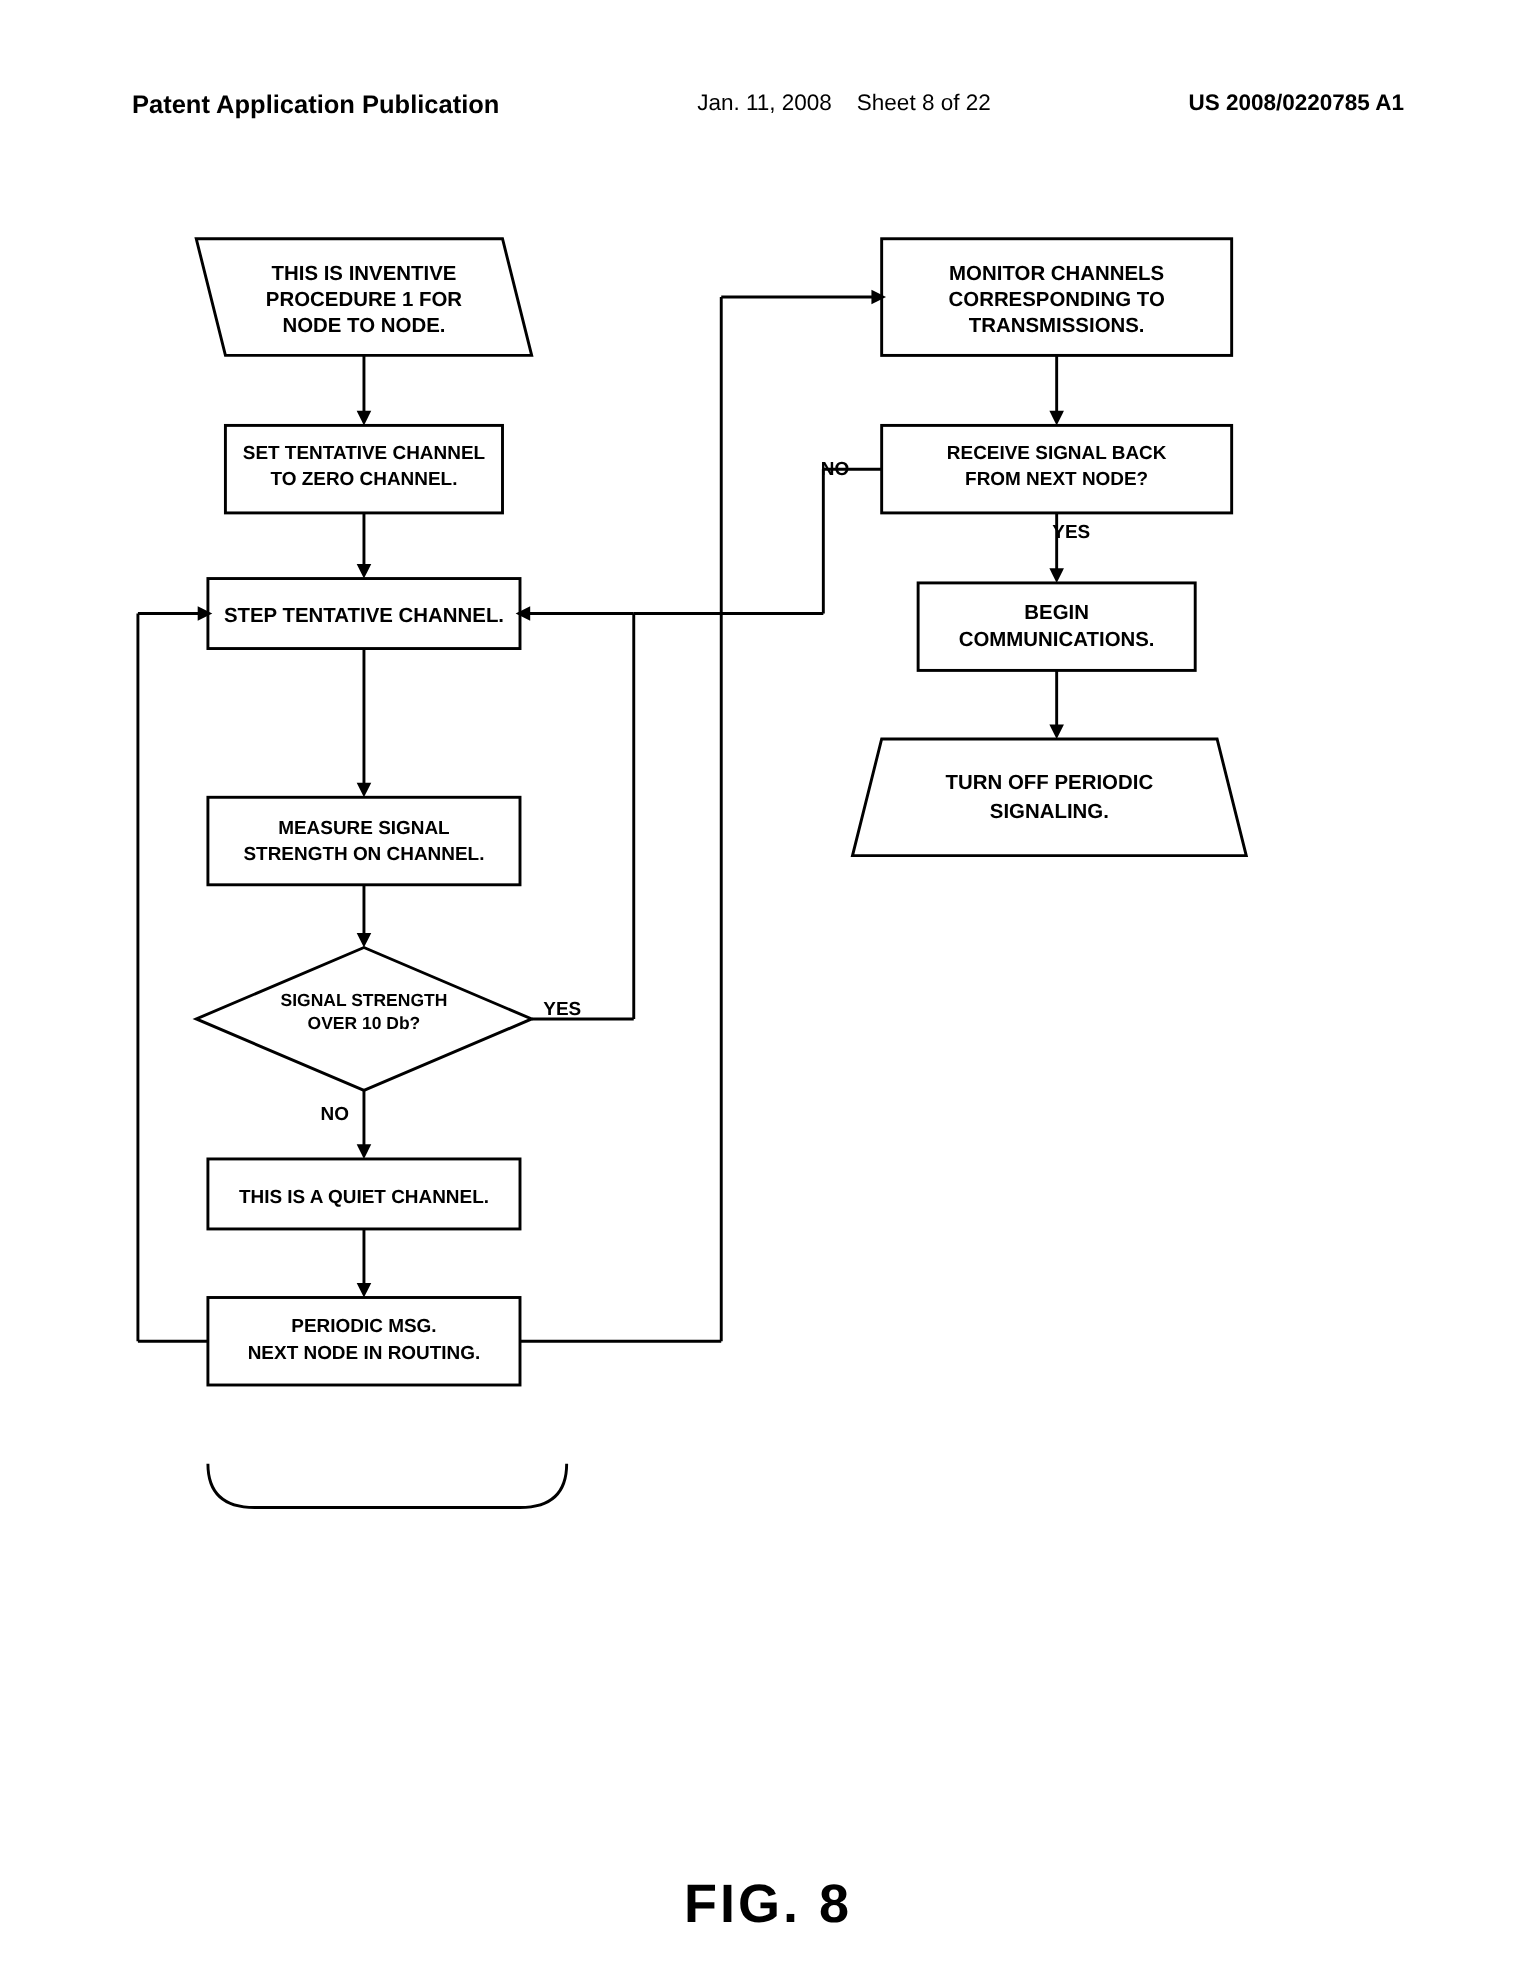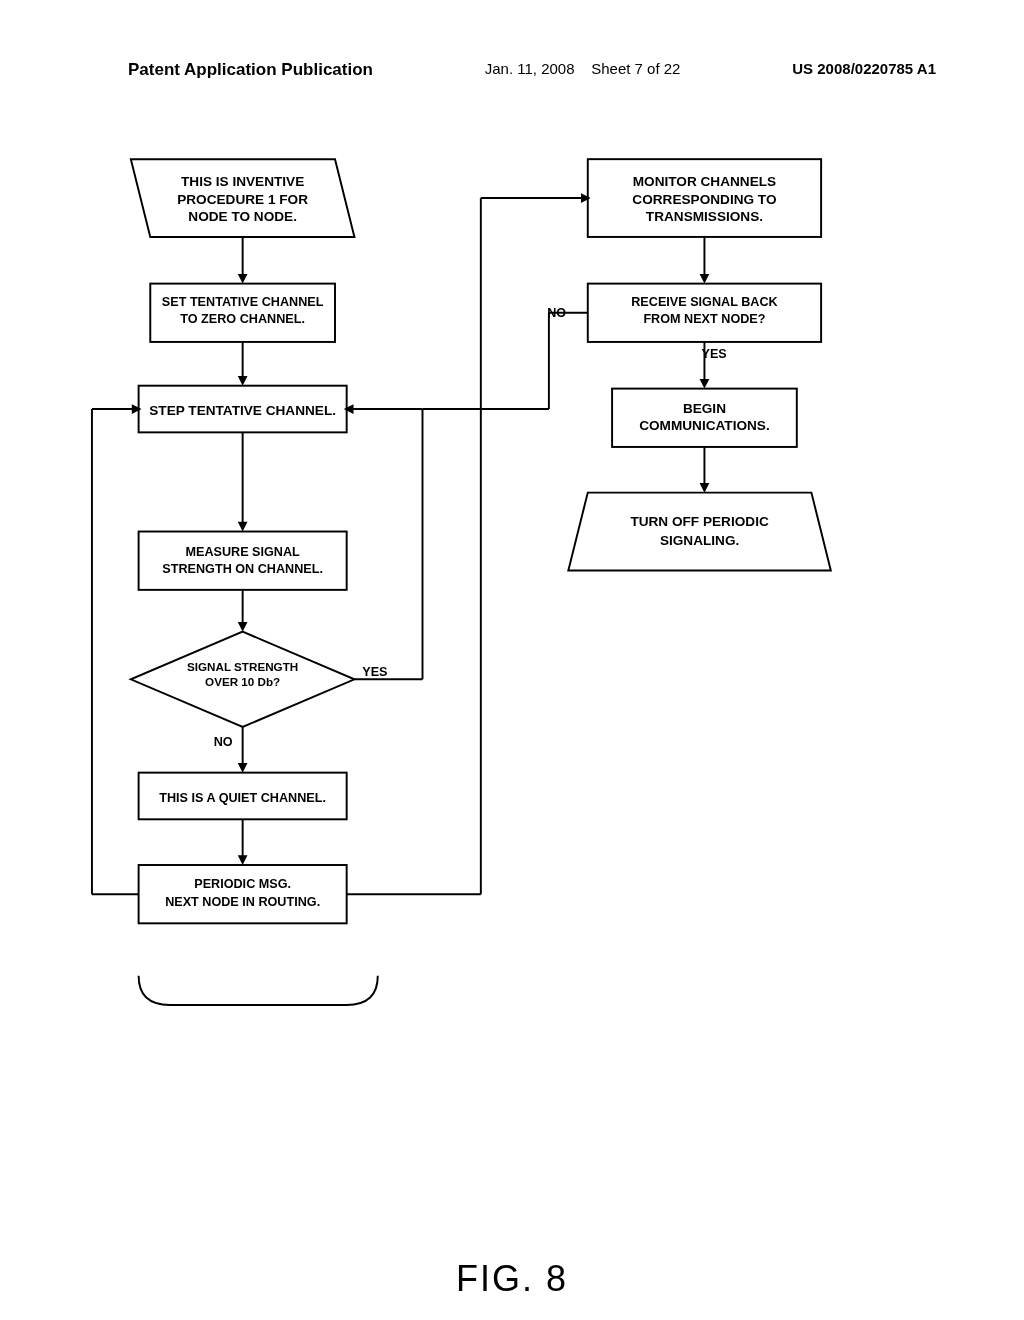--- a/index.html
+++ b/index.html
@@ -21,21 +21,20 @@
 
     .header {
       position: absolute;
       top: 60px;
       left: 0;
       right: 0;
       display: flex;
       justify-content: space-between;
       align-items: flex-start;
       padding: 0 88px;
-      margin-left: 40px;
     }
 
     .header-left {
       font-size: 17px;
       font-weight: bold;
       font-family: Arial, sans-serif;
     }
 
     .header-center {
       font-size: 15px;
@@ -45,38 +44,38 @@
 
     .header-right {
       font-size: 15px;
       font-family: Arial, sans-serif;
       font-weight: bold;
       text-align: center;
     }
 
     .figure-label {
       position: absolute;
-      bottom: 20px;
+      bottom: 30px;
       left: 50%;
       transform: translateX(-50%);
       font-size: 36px;
-      font-weight: normal;
+      font-weight: bold;
       font-family: Arial, sans-serif;
       letter-spacing: 2px;
     }
   </style>
 </head>
 <body>
 
 <div class="page">
   <div class="header">
     <div class="header-left">Patent Application Publication</div>
     <div class="header-center">
       <span>Jan. 11, 2008</span>&nbsp;&nbsp;&nbsp;
-      <span>Sheet 7 of 22</span>
+      <span>Sheet 8 of 22</span>
     </div>
     <div class="header-right">US 2008/0220785 A1</div>
   </div>
 
   <svg viewBox="0 0 900 1080" style="position:absolute; top:130px; left:50px; width:920px; height:1050px;">
 
     <polygon points="60,30 270,30 290,110 80,110" fill="white" stroke="black" stroke-width="2"></polygon>
     <text x="175" y="58" text-anchor="middle" font-family="Arial" font-size="14" font-weight="bold">THIS IS INVENTIVE</text>
     <text x="175" y="76" text-anchor="middle" font-family="Arial" font-size="14" font-weight="bold">PROCEDURE 1 FOR</text>
     <text x="175" y="94" text-anchor="middle" font-family="Arial" font-size="14" font-weight="bold">NODE TO NODE.</text>

